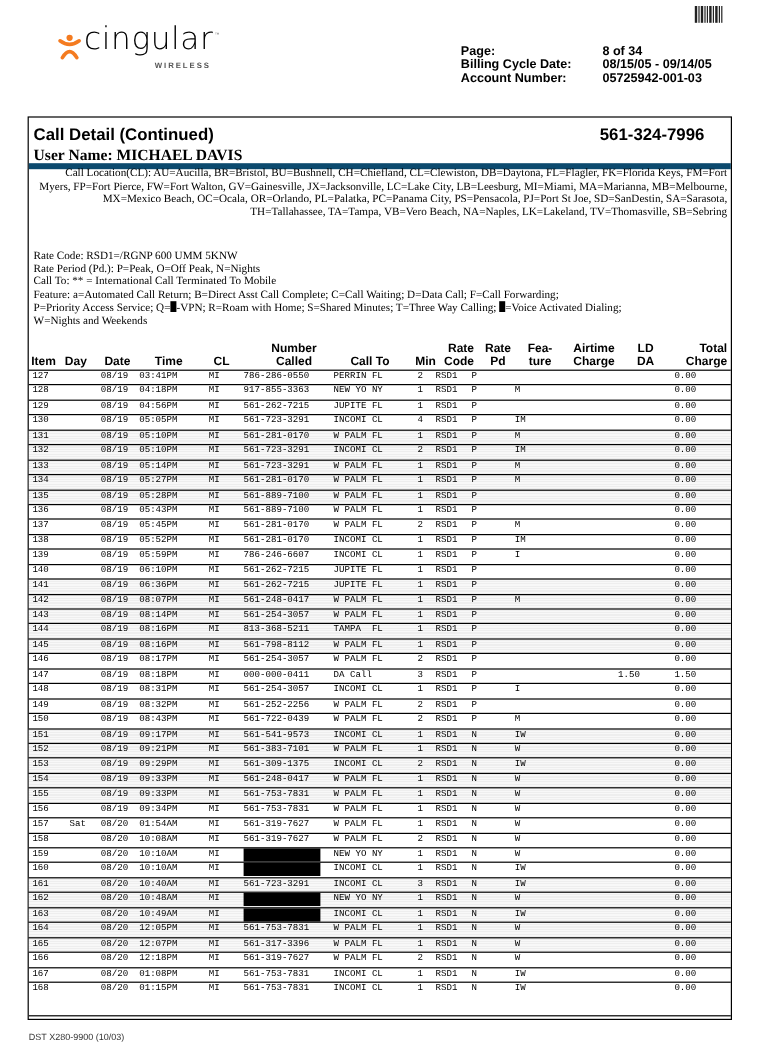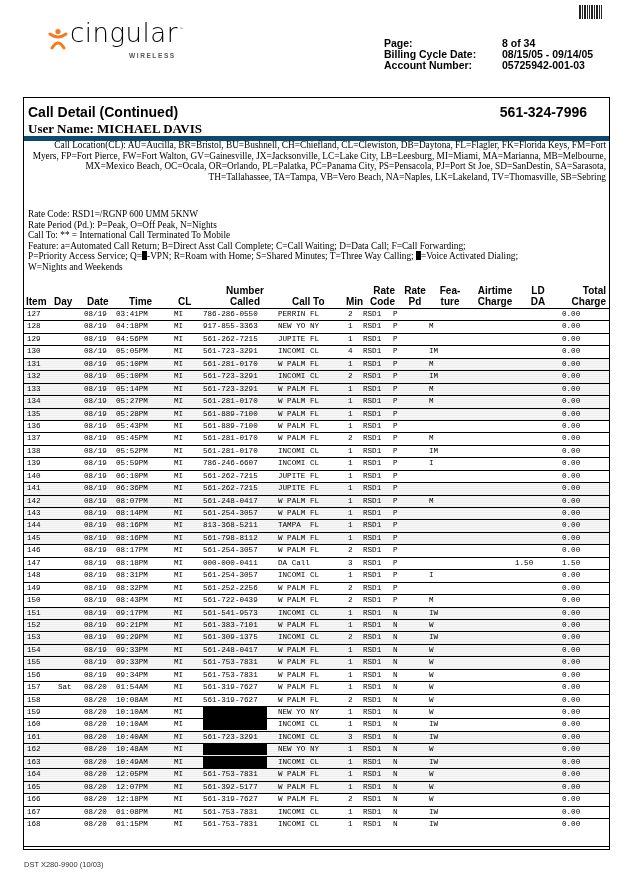--- a/index.html
+++ b/index.html
@@ -715,21 +715,21 @@
         <span class="c-feat">W</span>
         <span class="c-air"></span>
         <span class="c-tot">0.00</span>
       </div>
       <div class="r shade">
         <span class="c-item">165</span>
         <span class="c-day"></span>
         <span class="c-date">08/20</span>
         <span class="c-time">12:07PM</span>
         <span class="c-cl">MI</span>
-        <span class="c-num">561-392-5177</span>
+        <span class="c-num">561-317-3396</span>
         <span class="c-callto">W PALM FL</span>
         <span class="c-min">1</span>
         <span class="c-rc">RSD1</span>
         <span class="c-pd">N</span>
         <span class="c-feat">W</span>
         <span class="c-air"></span>
         <span class="c-tot">0.00</span>
       </div>
       <div class="r">
         <span class="c-item">166</span>

